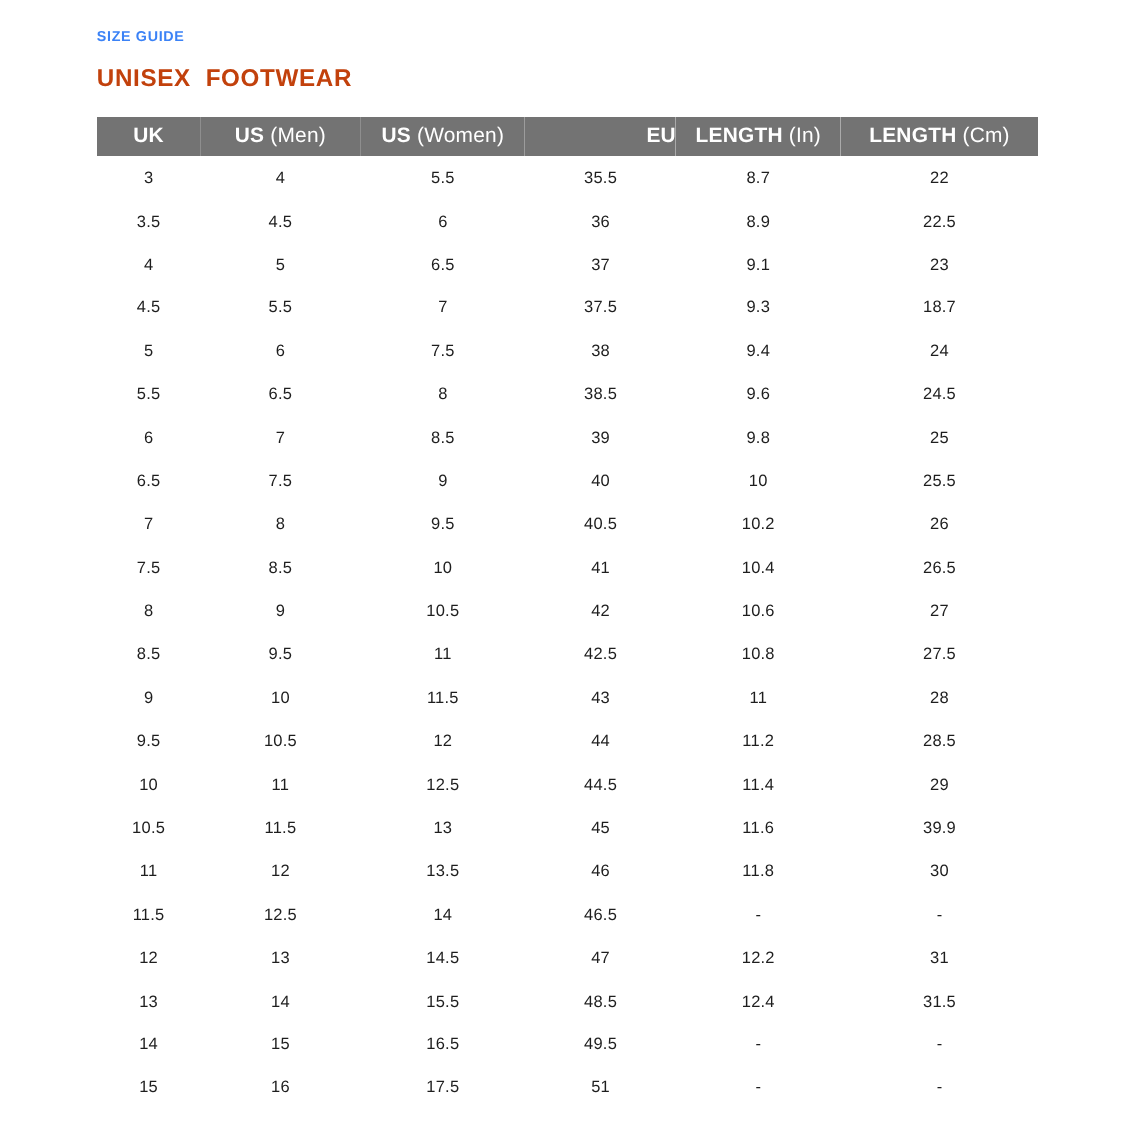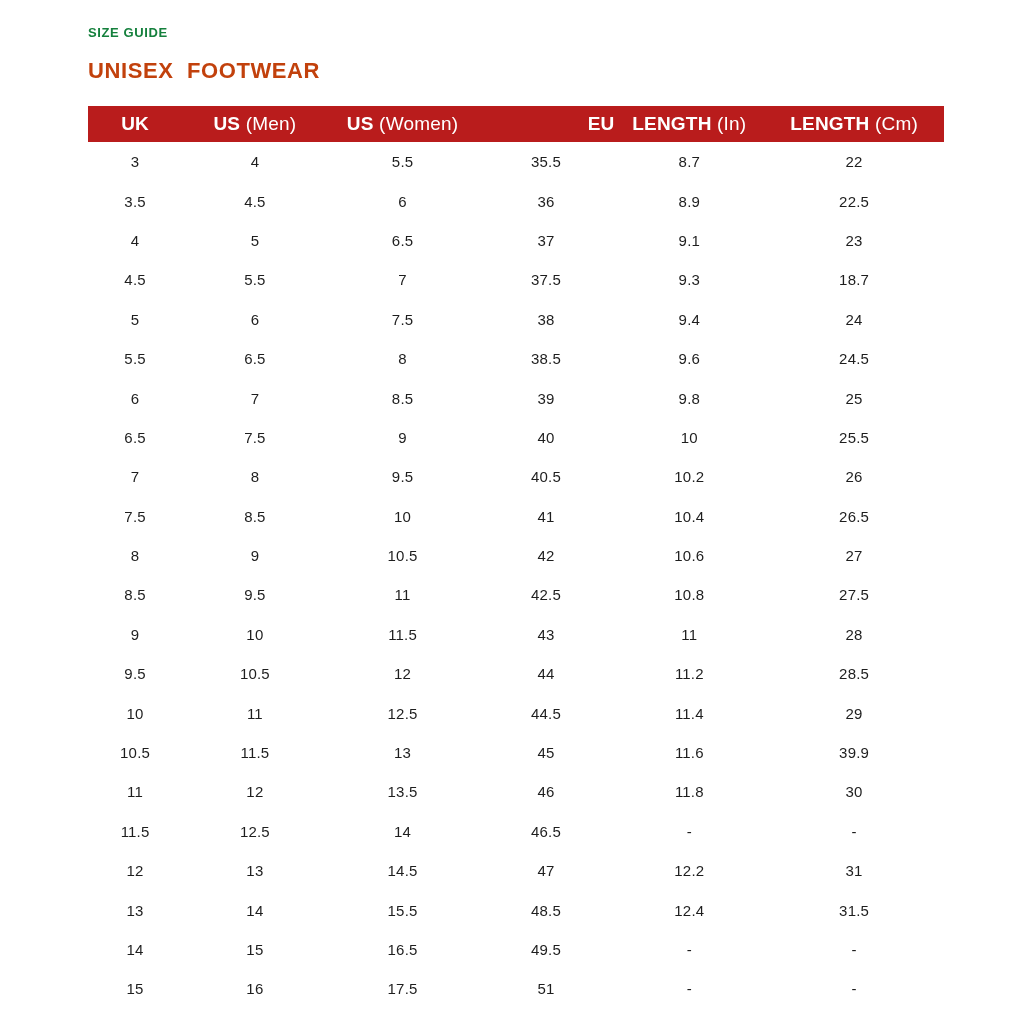--- a/index.html
+++ b/index.html
@@ -14,40 +14,40 @@
     position: absolute;
     left: 88px;
     top: 0;
     width: 856px;
     padding-top: 25px;
   }
   .eyebrow {
     font-size: 13px;
     font-weight: 700;
     letter-spacing: 0.6px;
-    color: #15803d;
+    color: #3b82f6;
     line-height: 15px;
   }
   .title {
     margin-top: 19px;
     font-size: 22px;
     font-weight: 700;
     letter-spacing: 0.6px;
     color: #c2410c;
     line-height: 23px;
     white-space: pre; 
   }
   table.size-table {
     margin-top: 24px;
     width: 100%;
     border-collapse: collapse;
     table-layout: fixed;
   }
   thead tr {
-    background: #b91c1c;
+    background: #737373;
     height: 36px;
   }
   thead th {
     color: #ffffff;
     font-size: 19px;
     font-weight: 400;
     text-align: center;
     vertical-align: middle;
     letter-spacing: 0.2px;
     white-space: nowrap;

